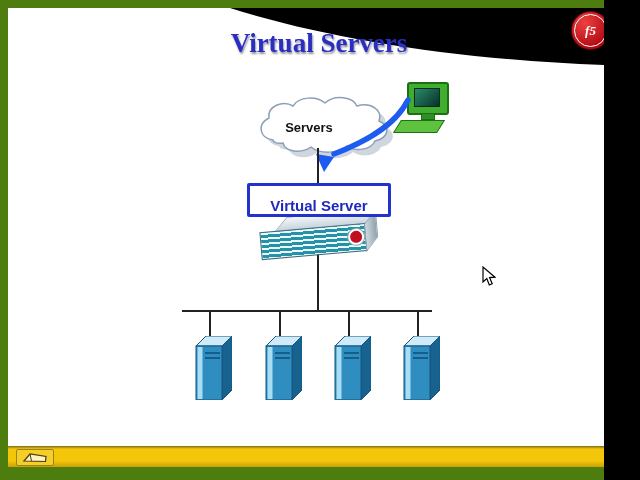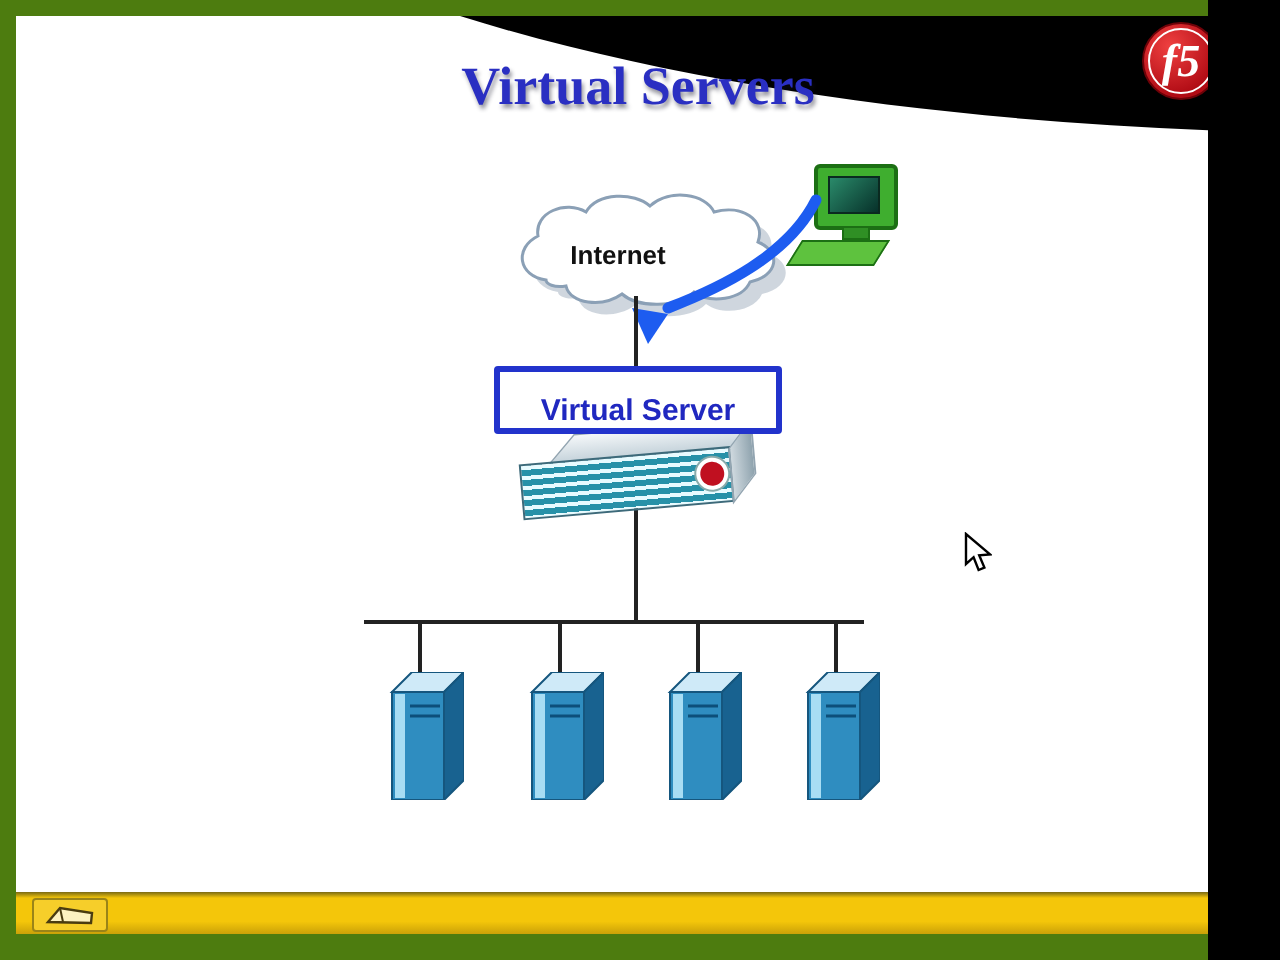--- a/index.html
+++ b/index.html
@@ -13,21 +13,21 @@
 
   .slide-title{position:absolute;left:193px;top:20px;width:236px;z-index:2;text-align:center;
     font-family:"Liberation Serif",serif;font-weight:bold;font-size:27px;color:#2a2fc2;
     text-shadow:1px 2px 2px rgba(20,20,40,.45);}
 
   .f5-logo{position:absolute;left:563px;top:3px;width:37px;height:37px;border-radius:50%;z-index:3;
     background:radial-gradient(circle at 35% 30%,#ef4040,#b00b14 70%);border:1px solid #6d0208;
     display:flex;align-items:center;justify-content:center;}
   .f5-logo::after{content:"";position:absolute;inset:2px;border:1.5px solid #fff;border-radius:50%;}
   .f5-logo span{font-family:"Liberation Serif",serif;font-style:italic;font-weight:bold;
-    font-size:23px;color:#fff;line-height:1;}
+    font-size:13px;color:#fff;line-height:1;}
 
   
   .cloud-wrap{position:absolute;left:237px;top:84px;width:160px;height:70px;}
   .cloud-label{position:absolute;left:18px;top:28px;width:92px;text-align:center;
     font-weight:bold;font-size:13px;color:#111;}
 
   
   .pc{position:absolute;left:385px;top:72px;width:62px;height:60px;}
   .pc-monitor{position:absolute;left:14px;top:2px;width:38px;height:29px;background:#3fae2f;
     border:2px solid #1c6f14;border-radius:3px;}
@@ -108,21 +108,21 @@
       <svg width="160" height="70" viewBox="0 0 160 70">
         <path d="M 28,48 C 14,46 12,32 24,26 C 22,14 38,8 48,14 C 54,4 72,4 80,11
                  C 90,2 108,5 112,14 C 126,10 138,18 134,29 C 146,34 144,46 130,49
                  C 126,58 110,60 102,54 C 94,62 74,62 66,55 C 56,62 40,60 38,51
                  C 32,52 28,50 28,48 Z" transform="translate(6,6)" fill="#c3ccd6" stroke="none" opacity="0.8"></path>
         <path d="M 28,48 C 14,46 12,32 24,26 C 22,14 38,8 48,14 C 54,4 72,4 80,11
                  C 90,2 108,5 112,14 C 126,10 138,18 134,29 C 146,34 144,46 130,49
                  C 126,58 110,60 102,54 C 94,62 74,62 66,55 C 56,62 40,60 38,51
                  C 32,52 28,50 28,48 Z" fill="#ffffff" stroke="#8ba0b6" stroke-width="1.5"></path>
       </svg>
-      <div class="cloud-label">Internet</div>
+      <div class="cloud-label">Servers</div>
     </div>
 
     <div class="pc">
       <div class="pc-monitor">
         <div class="pc-screen"></div>
       </div>
       <div class="pc-neck"></div>
       <div class="pc-keyboard"></div>
     </div>
 

